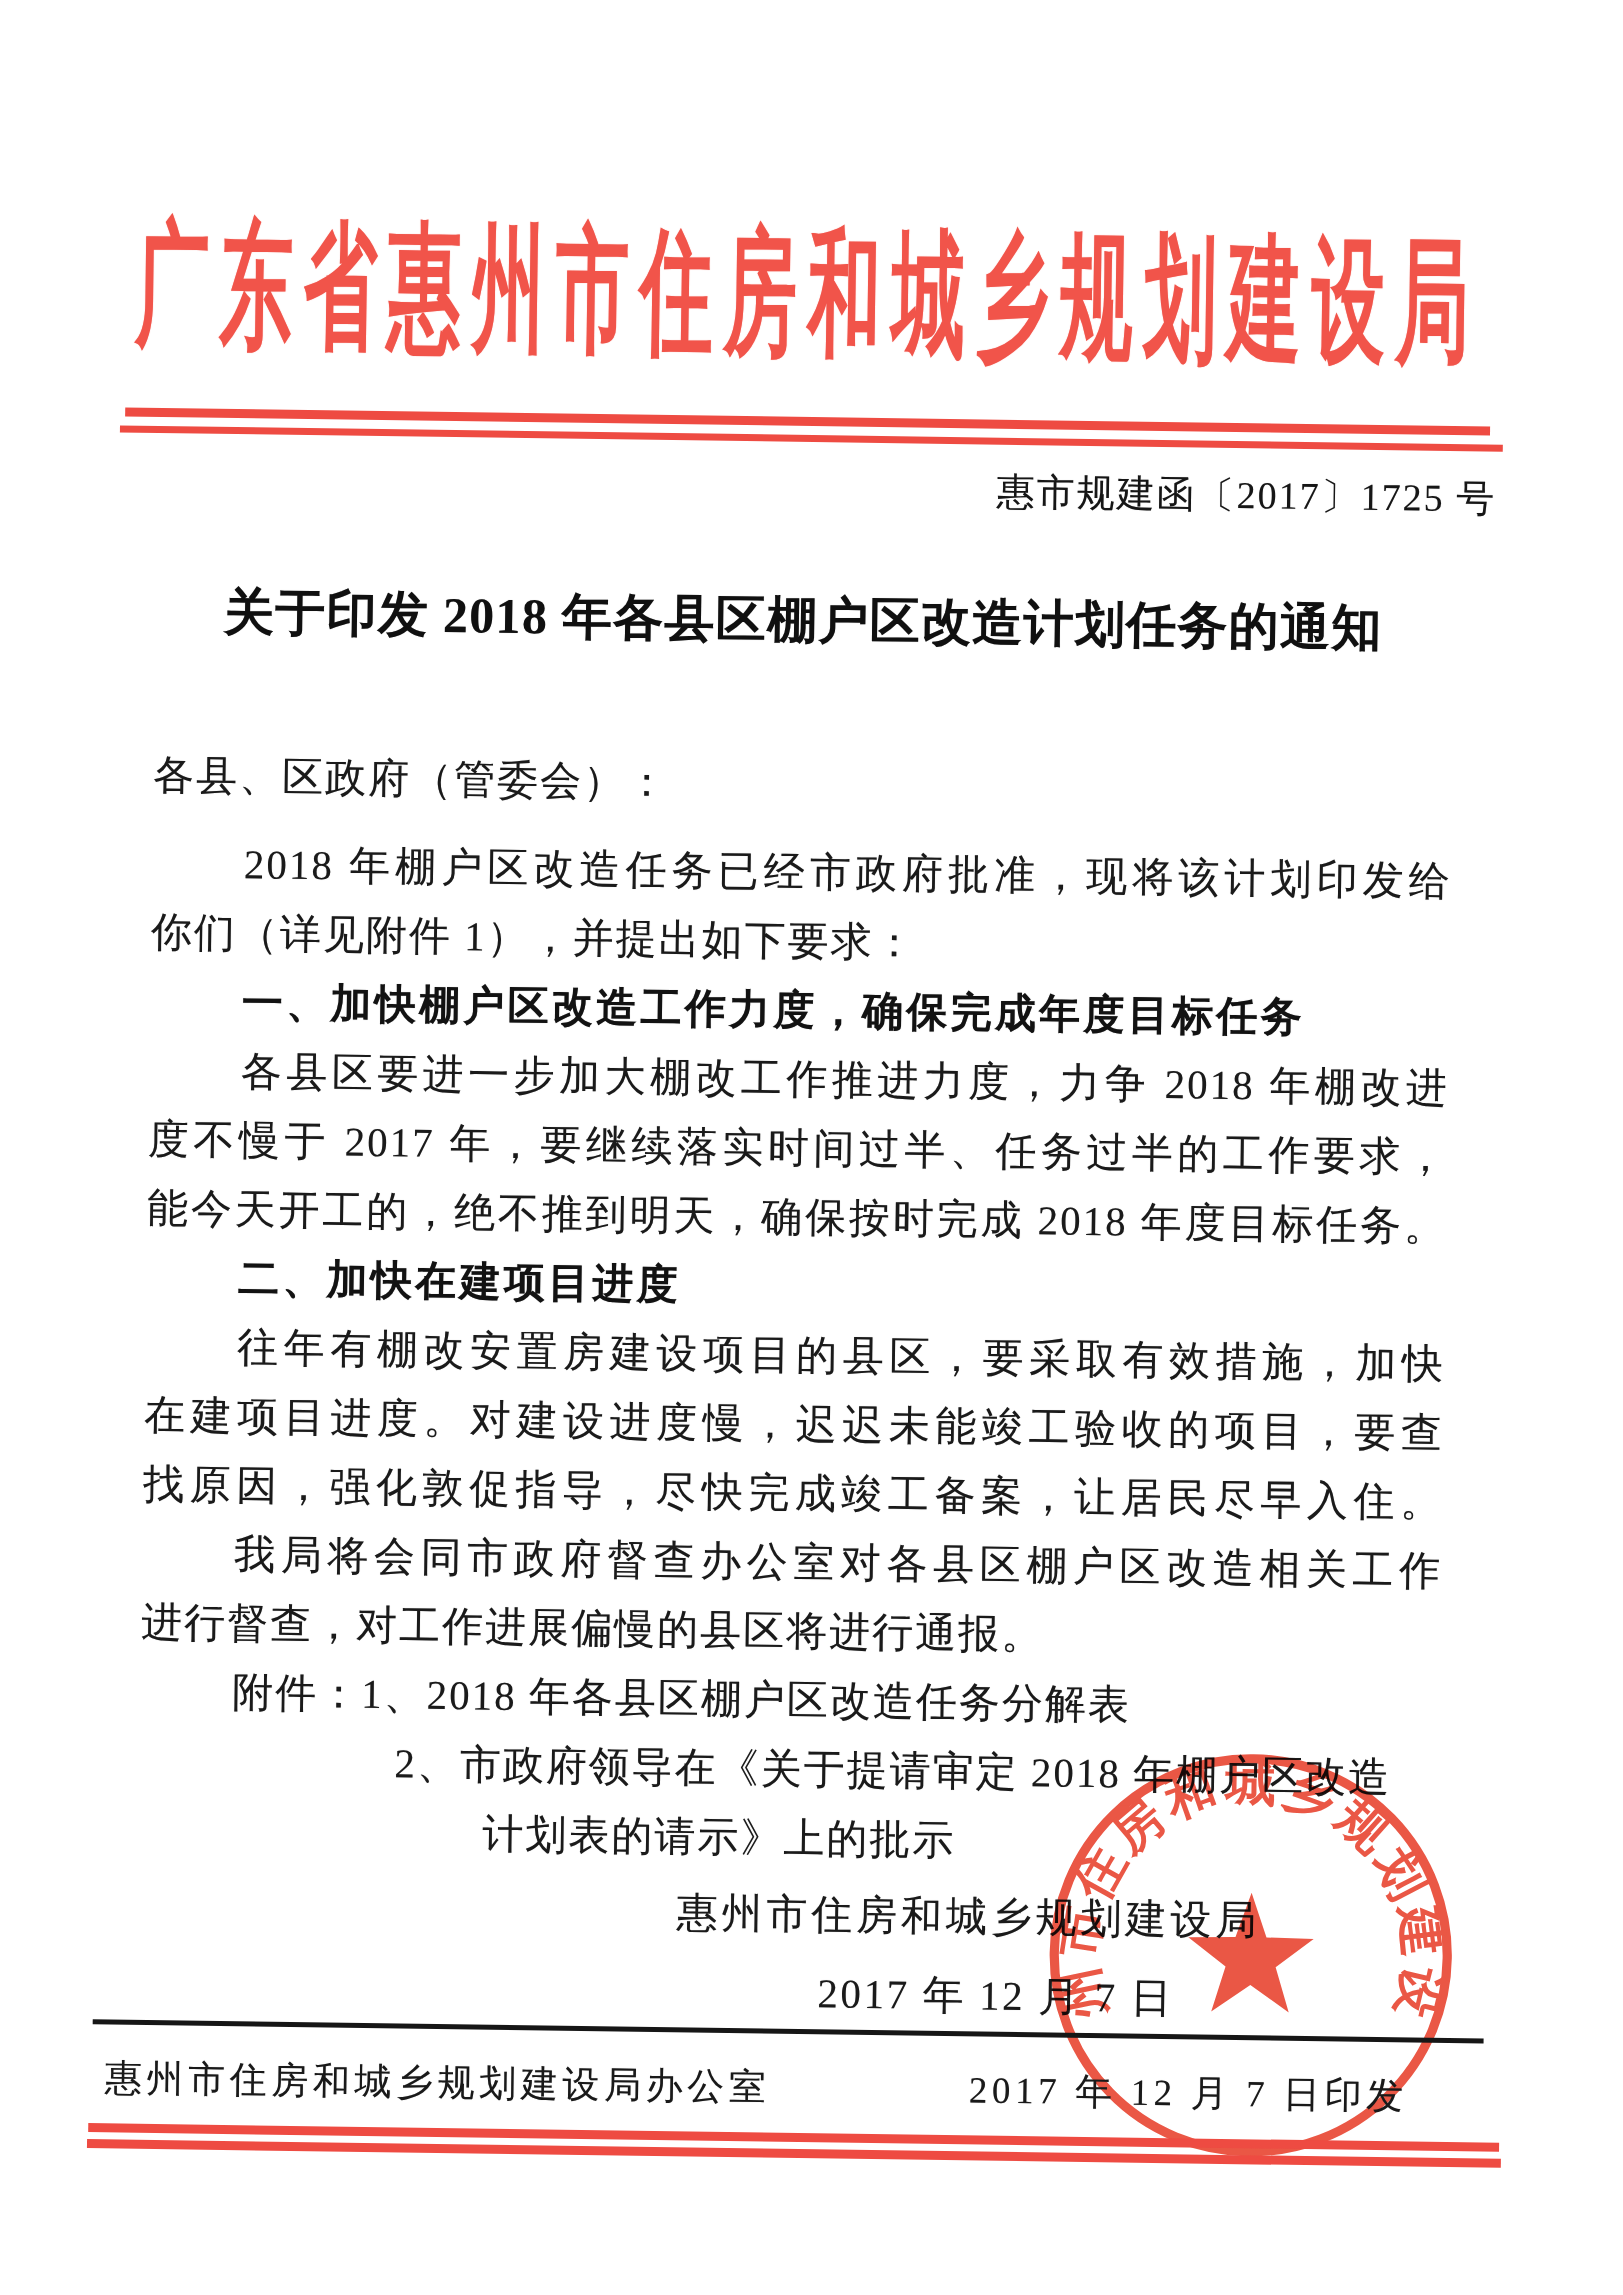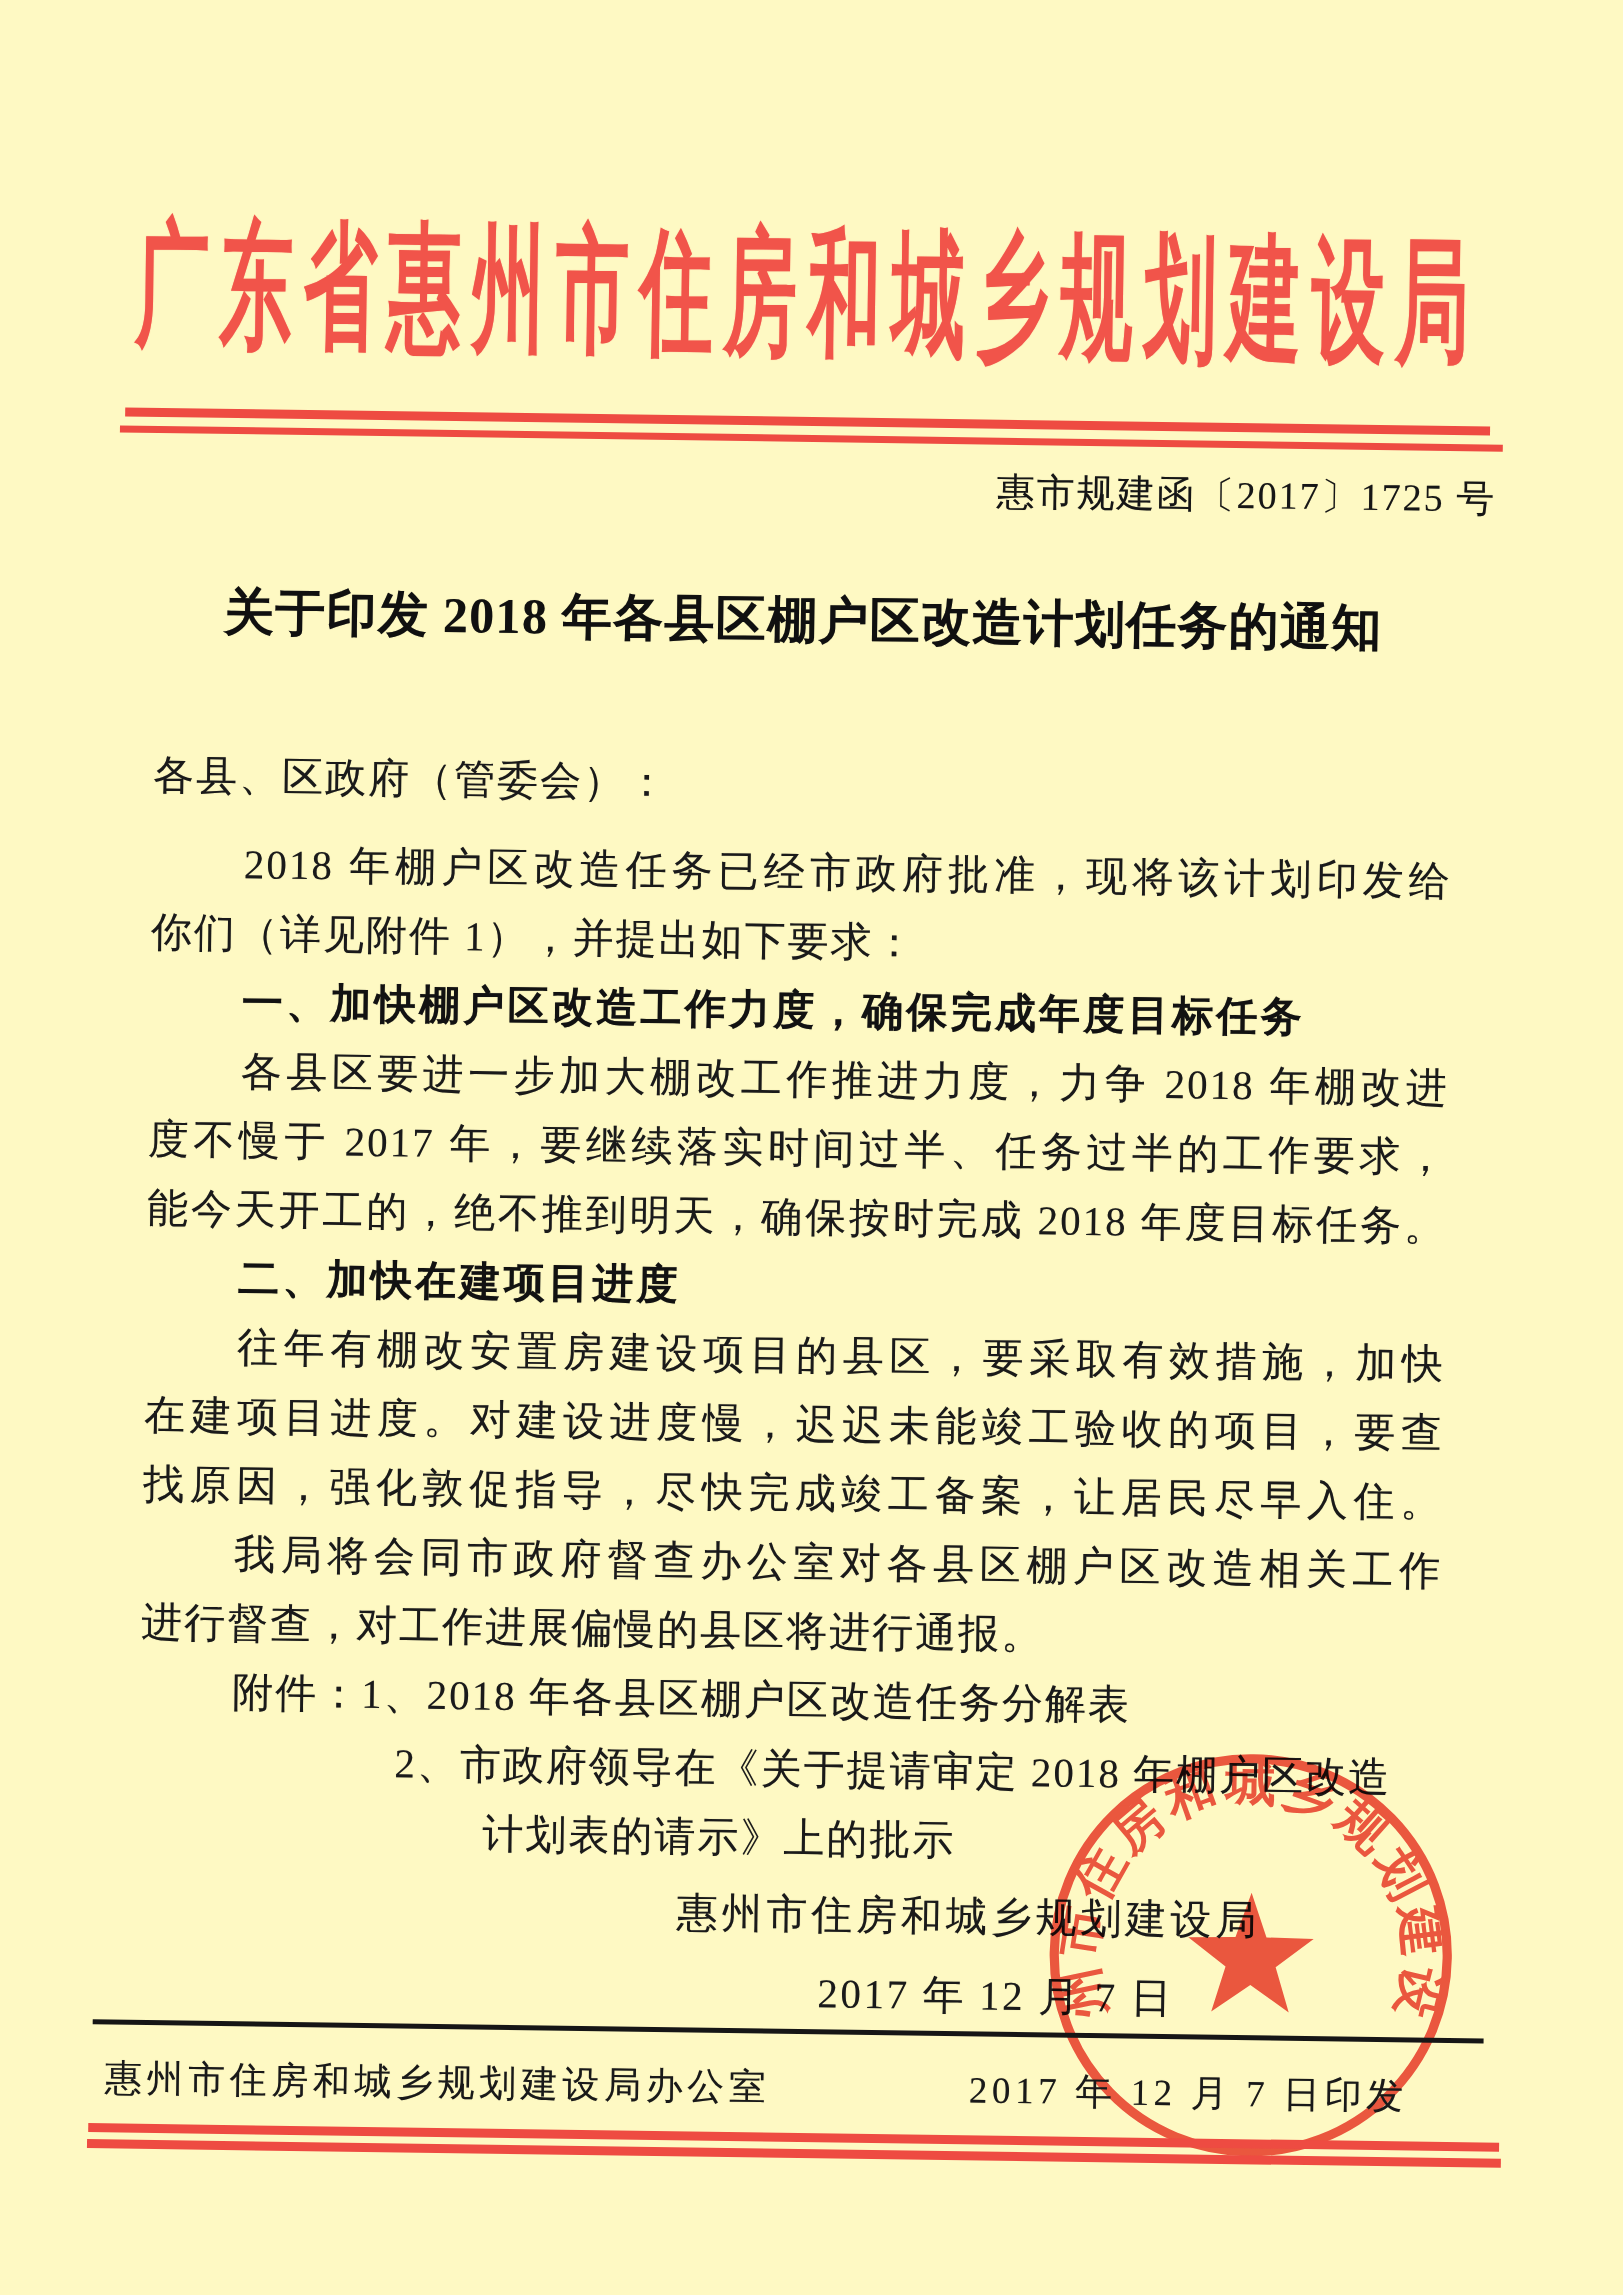--- a/index.html
+++ b/index.html
@@ -1,19 +1,19 @@
 <!DOCTYPE html>
 <html style="font-size:10.5px"><head>
 <meta charset="utf-8">
 <style>
   * { margin:0; padding:0; box-sizing:border-box; }
   html,body { background:#e9e9e9; }
   .page {
     position:relative; width:1624px; height:2295px;
-    background:#fef9c3; overflow:hidden;
+    background:#ffffff; overflow:hidden;
     font-family:"Liberation Serif","DejaVu Serif",serif;
     color:#1a1a1a;
   }
   .sheet {
     position:absolute; inset:0;
     transform:rotate(0.8deg);
     transform-origin:812px 0px;
   }
   
   .masthead {

